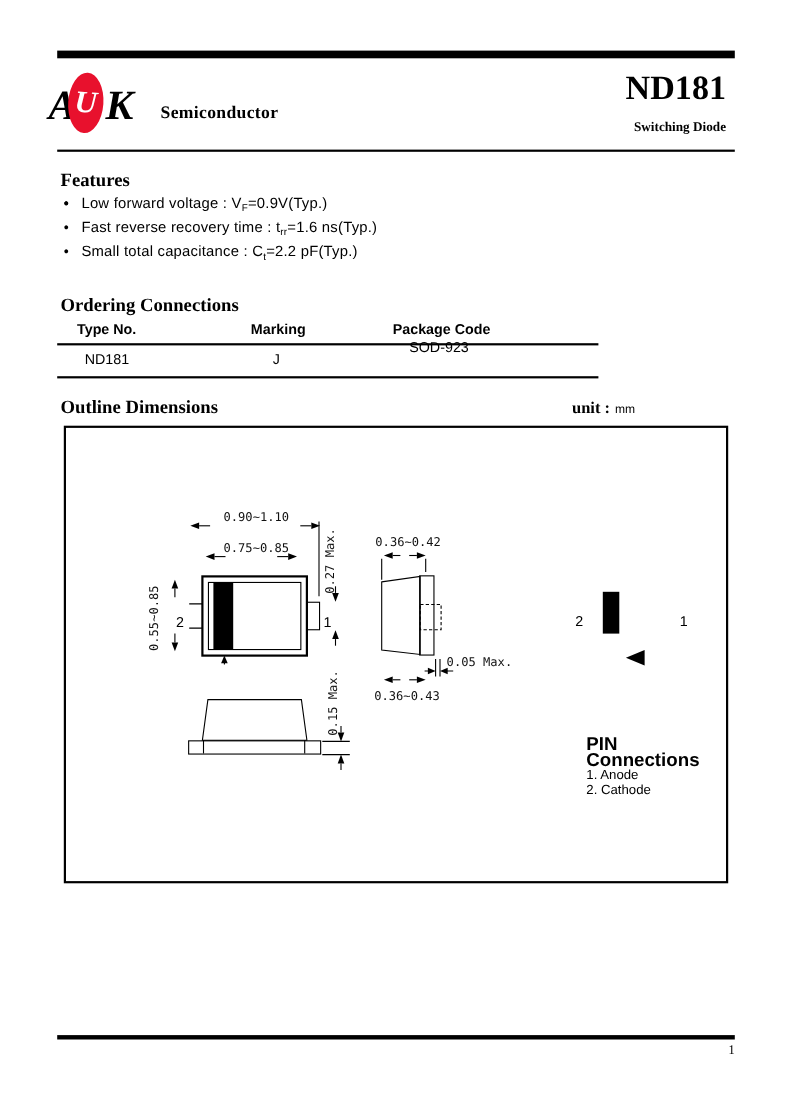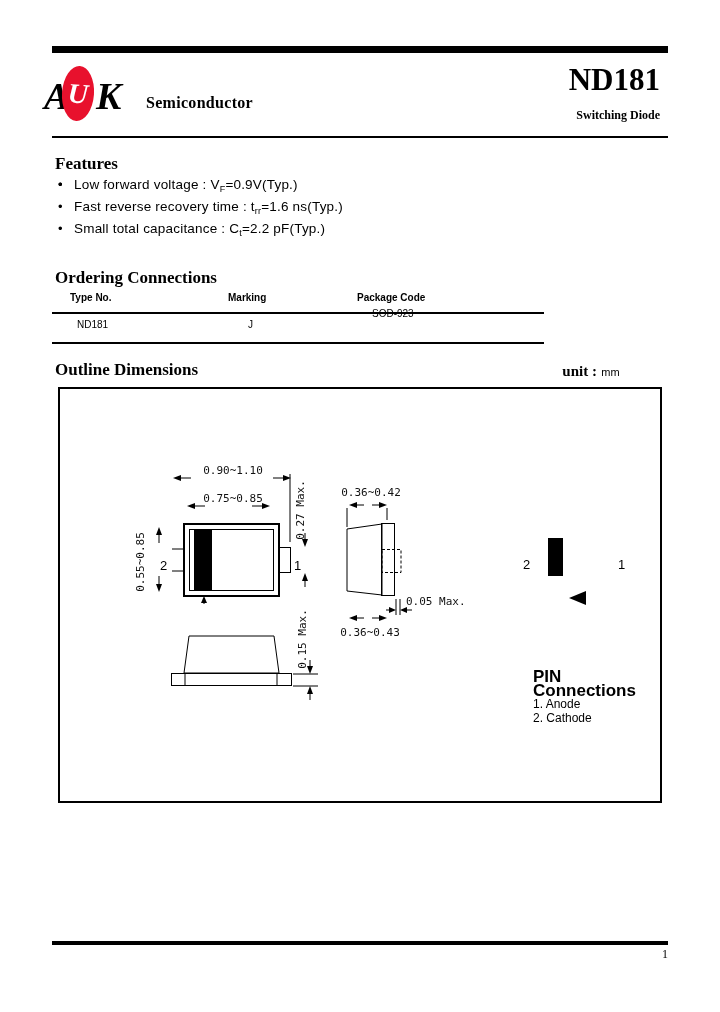--- a/index.html
+++ b/index.html
@@ -18,34 +18,34 @@
   .brand-suffix{left:146px;top:94px;font:bold 16px "Liberation Serif",serif;letter-spacing:0.3px;}
   .part-number{left:480px;top:62px;width:180px;text-align:right;font:bold 31px "Liberation Serif",serif;}
   .subtitle{left:480px;top:108px;width:180px;text-align:right;font:bold 12px "Liberation Serif",serif;}
   .hdr-rule{left:52px;top:136px;width:616px;height:2px;background:#000;}
 
   
   .h-serif{font:bold 17px "Liberation Serif",serif;}
   .features-title{left:55px;top:154px;}
   .ordering-title{left:55px;top:268px;}
   .outline-title{left:55px;top:360px;}
-  .unit-wrap{left:520px;top:362px;width:142px;text-align:center;}
+  .unit-wrap{left:520px;top:362px;width:142px;text-align:left;}
   .unit-label{font:bold 15px "Liberation Serif",serif;}
   .unit-value{font:11px "Liberation Sans",sans-serif;}
 
   
   .features-list{left:58px;top:176px;width:420px;list-style:none;margin:0;padding:0;}
   .features-list li{position:relative;padding-left:16px;font-size:13.5px;line-height:17px;letter-spacing:0.2px;}
   .bullet{position:absolute;left:0;top:0;font-size:13px;}
   .sub{font-size:9px;vertical-align:-3px;}
 
   
   .ord-table{left:52px;top:290px;width:492px;height:54px;}
   .ord-line{position:absolute;left:0;width:492px;height:2px;background:#000;}
-  .ord-cell{position:absolute;font-size:10px;}
+  .ord-cell{position:absolute;font-size:13px;}
   .ord-head{font-weight:bold;}
 
   
   .draw-box{left:58px;top:387px;width:604px;height:416px;border:2px solid #000;box-sizing:border-box;}
   .draw-svg{position:absolute;left:0;top:0;}
   .dim{font:11px "DejaVu Sans Mono",monospace;fill:#111;}
   .pin{font:13px "Liberation Sans",sans-serif;fill:#000;}
   .ln{stroke:#000;fill:none;stroke-width:1;}
   .ln2{stroke:#000;fill:none;stroke-width:2;}
   .fillb{fill:#000;stroke:none;}

